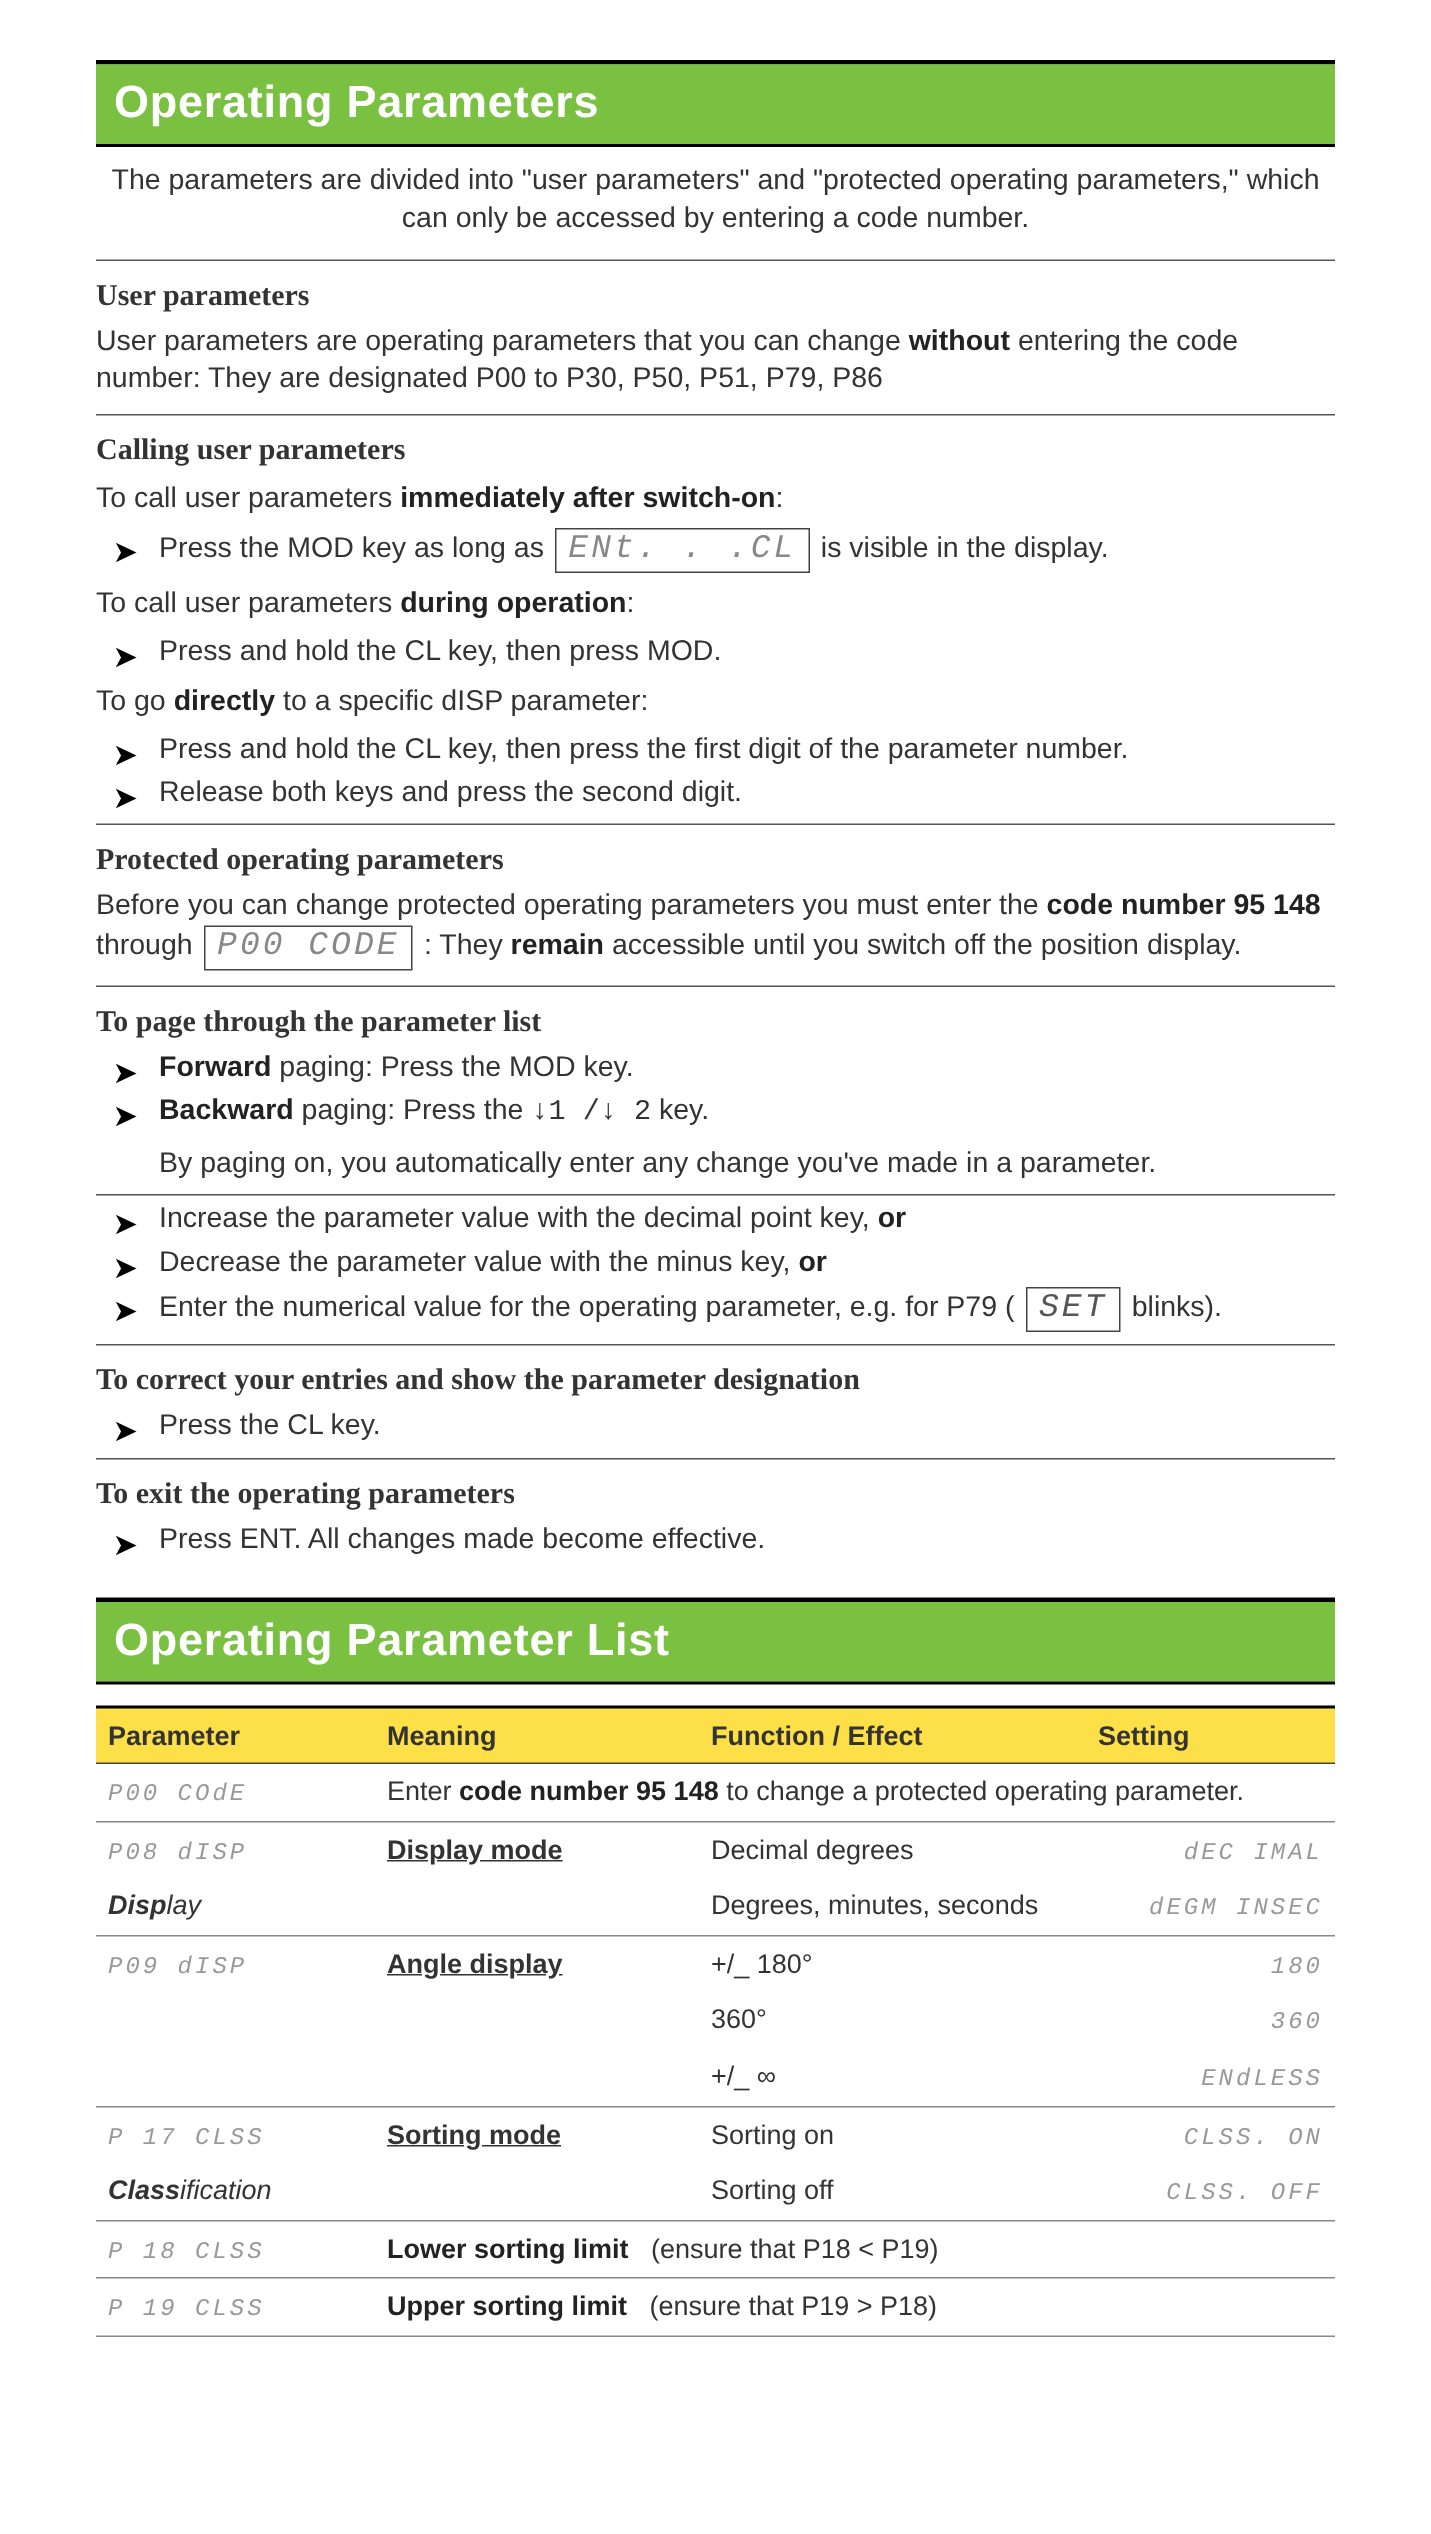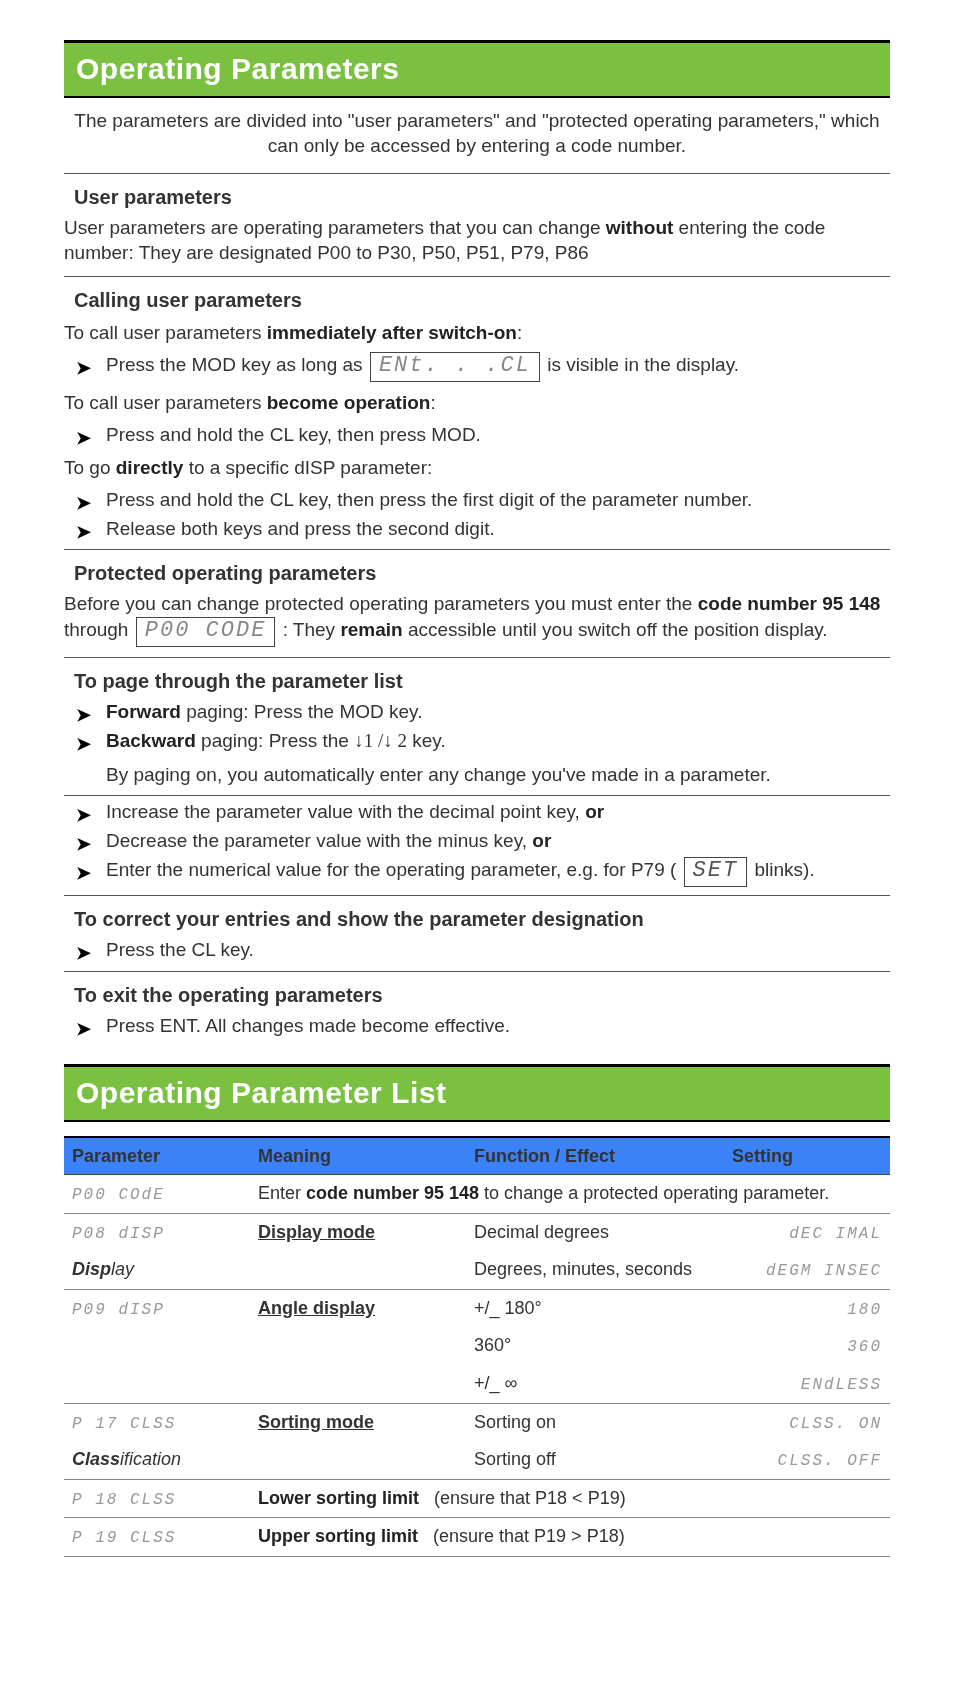--- a/index.html
+++ b/index.html
@@ -36,23 +36,24 @@
     background: #7AC142;
     color: #fff;
     font-weight: bold;
     font-size: 30px;
     padding: 6px 12px;
     letter-spacing: 0.5px;
   }
   p { margin: 6px 0; }
   .intro { margin: 10px 0 14px 0; text-align: center; }
   .sect {
-    margin: 10px 0 4px 10px;
+    margin: 10px 0 4px 0;
     font-weight: bold;
     font-size: 20px;
+    font-family: Liberation Serif, serif;
   }
   .note { margin: 2px 0 10px 0; }
   ul.bullets {
     list-style: none;
     padding: 0;
     margin: 2px 0 8px 0;
   }
   ul.bullets li {
     padding-left: 42px;
     position: relative;
@@ -87,21 +88,21 @@
   .bi { font-weight:bold; font-style:italic; }
 
   
   table.params {
     width: 100%;
     border-collapse: collapse;
     margin-top: 14px;
     font-size: 18px;
   }
   table.params th {
-    background: #3b82f6;
+    background: #fde047;
     text-align: left;
     font-weight: bold;
     padding: 6px 8px;
     border-top: 2px solid #000;
     border-bottom: 1px solid #444;
   }
   table.params td {
     padding: 6px 8px;
     border-bottom: 1px solid #888;
     vertical-align: top;
@@ -114,21 +115,21 @@
     letter-spacing: 2px;
     font-size: 16px;
     white-space: nowrap;
   }
   .ital-sub { font-style: italic; }
   .bold { font-weight: bold; text-decoration: underline; }
   td.paramcell { width: 170px; white-space: nowrap; }
   td.meancell  { width: 200px; }
   td.setcell   { width: 150px; text-align: right; }
   .downkey {
-    font-family: Liberation Serif, serif;
+    font-family: Liberation Mono, monospace;
   }
 </style>
 </head>
 <body>
 
 <div class="page">
 
   <div class="rule-med"></div>
   <h1 class="bar">Operating Parameters</h1>
   <div class="rule-thin"></div>
@@ -149,21 +150,21 @@
     <span>To call user parameters </span><b>immediately after switch-on</b>:
   </p>
   <ul class="bullets">
     <li>
       <span class="arrow">➤</span>
       <span>Press the MOD key as long as </span><span class="inline-lcd">ENt. . .CL</span><span> is visible in the display.</span>
     </li>
   </ul>
 
   <p>
-    <span>To call user parameters </span><b>become operation</b>:
+    <span>To call user parameters </span><b>during operation</b>:
   </p>
   <ul class="bullets">
     <li>
       <span class="arrow">➤</span>
       <span>Press and hold the CL key, then press MOD.</span>
     </li>
   </ul>
 
   <p>
     <span>To go </span><b>directly</b><span> to a specific dISP parameter:</span>

